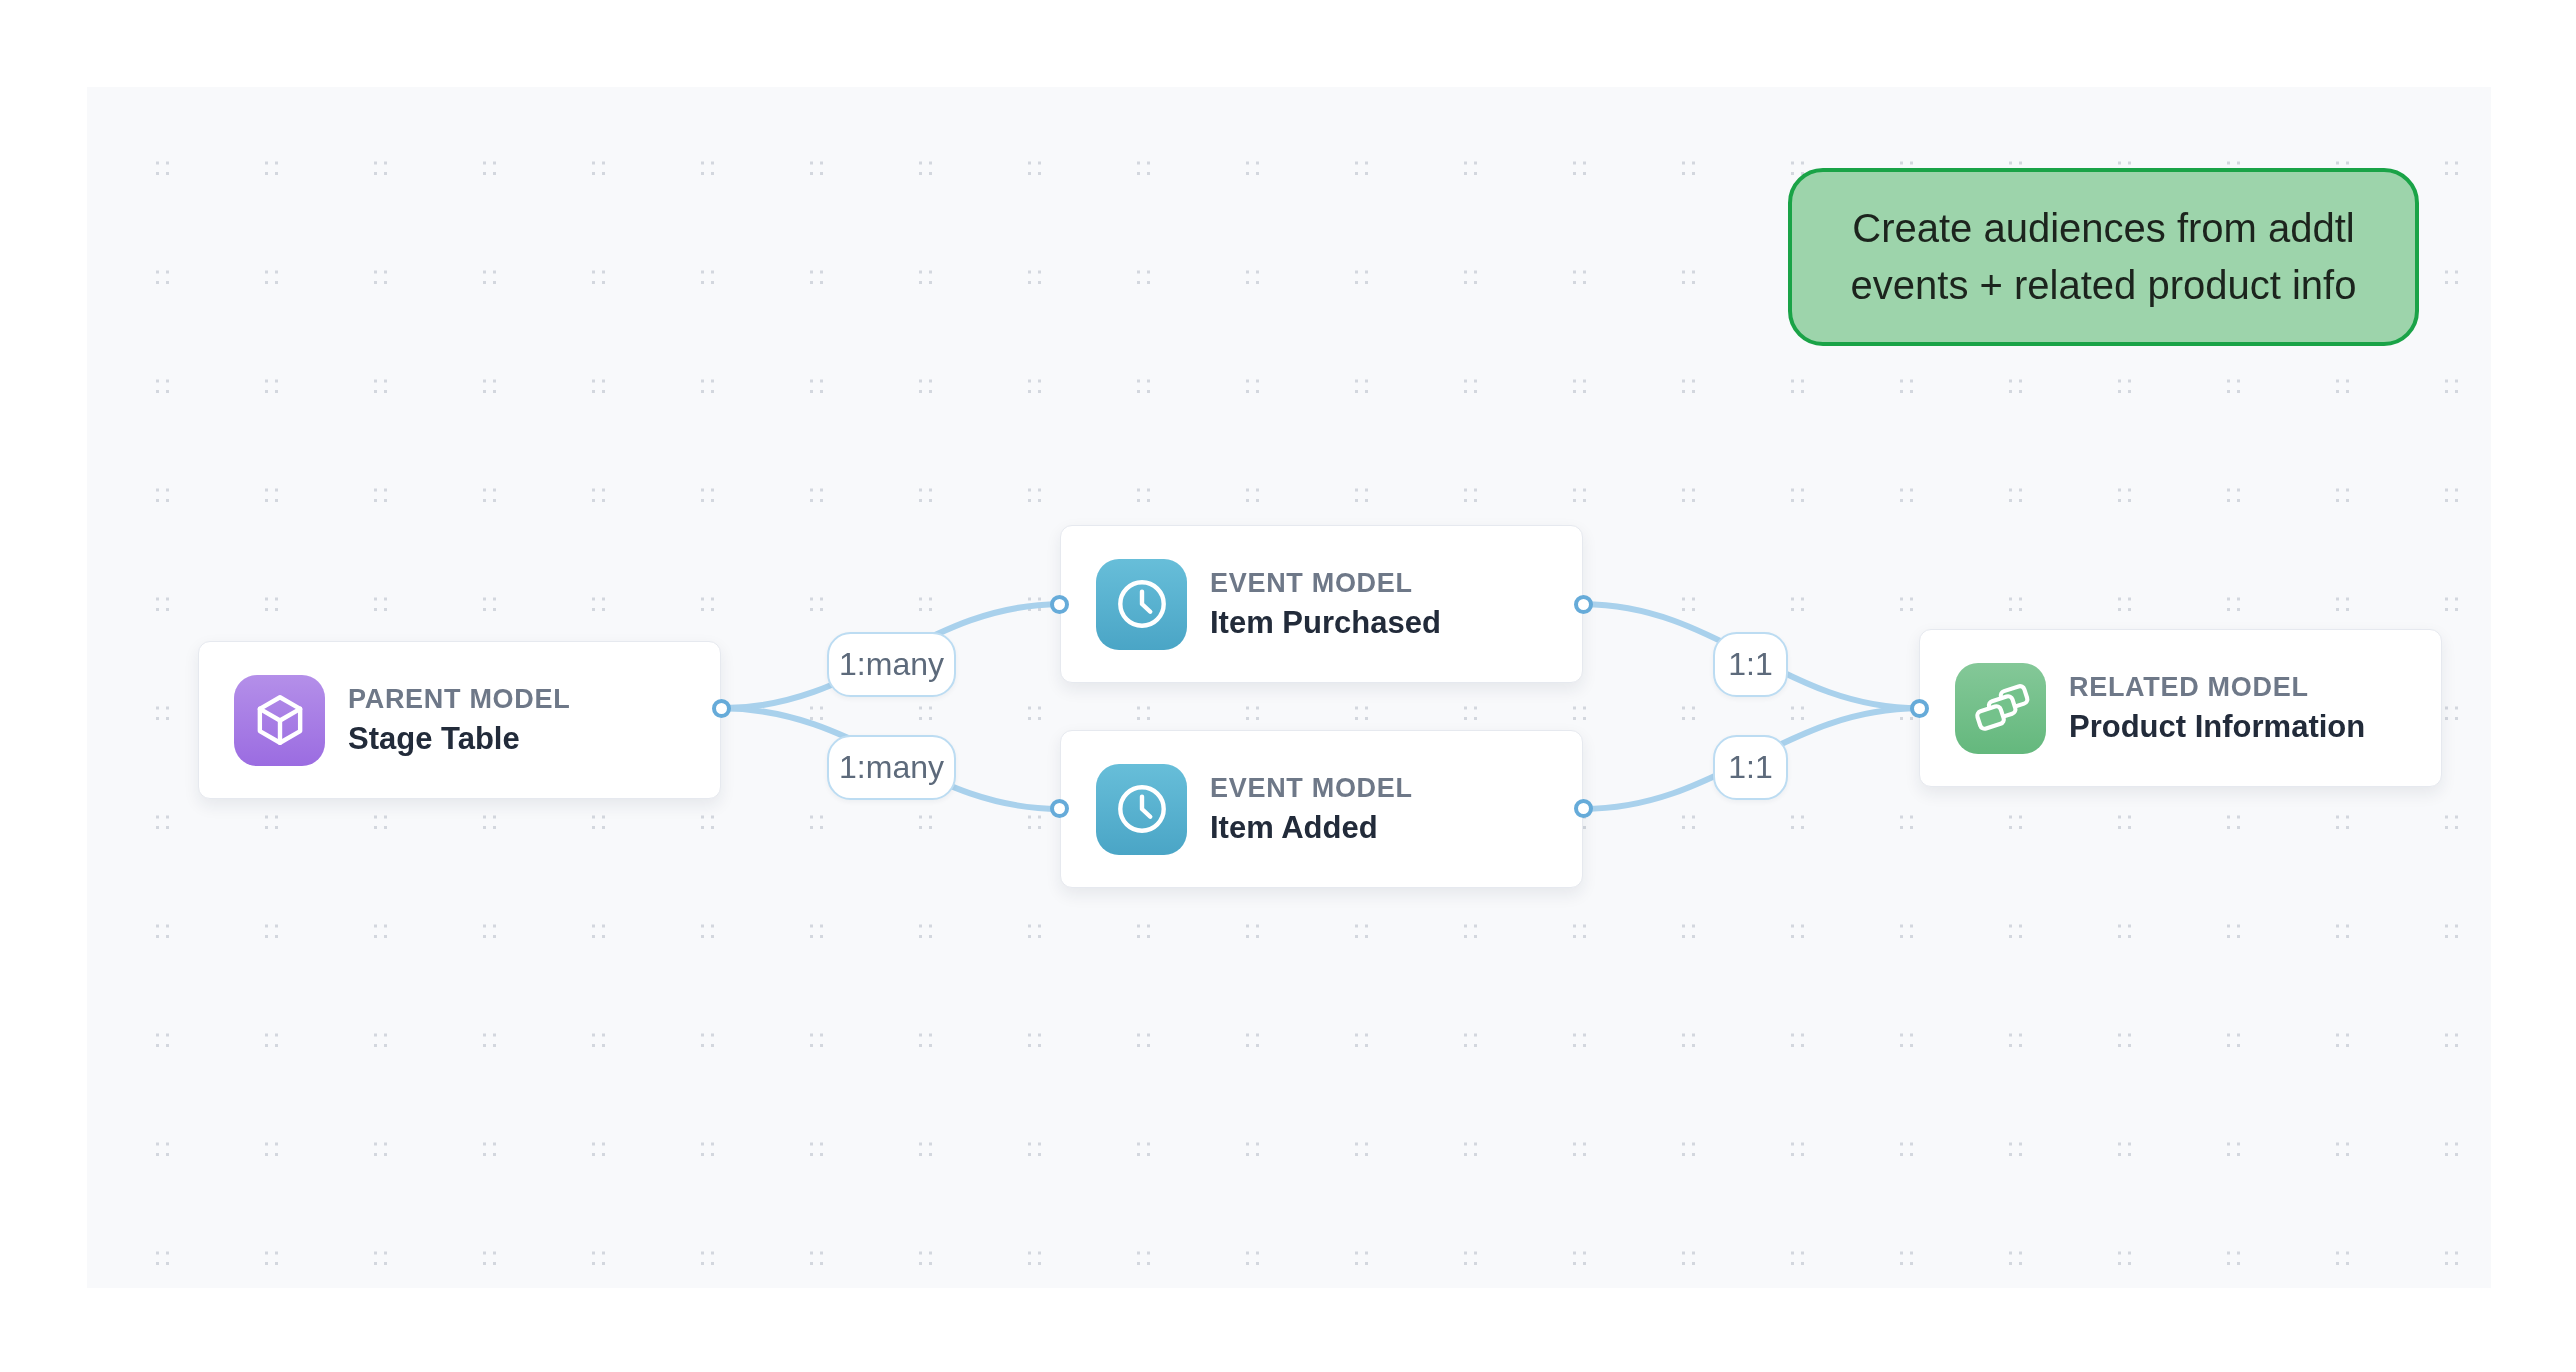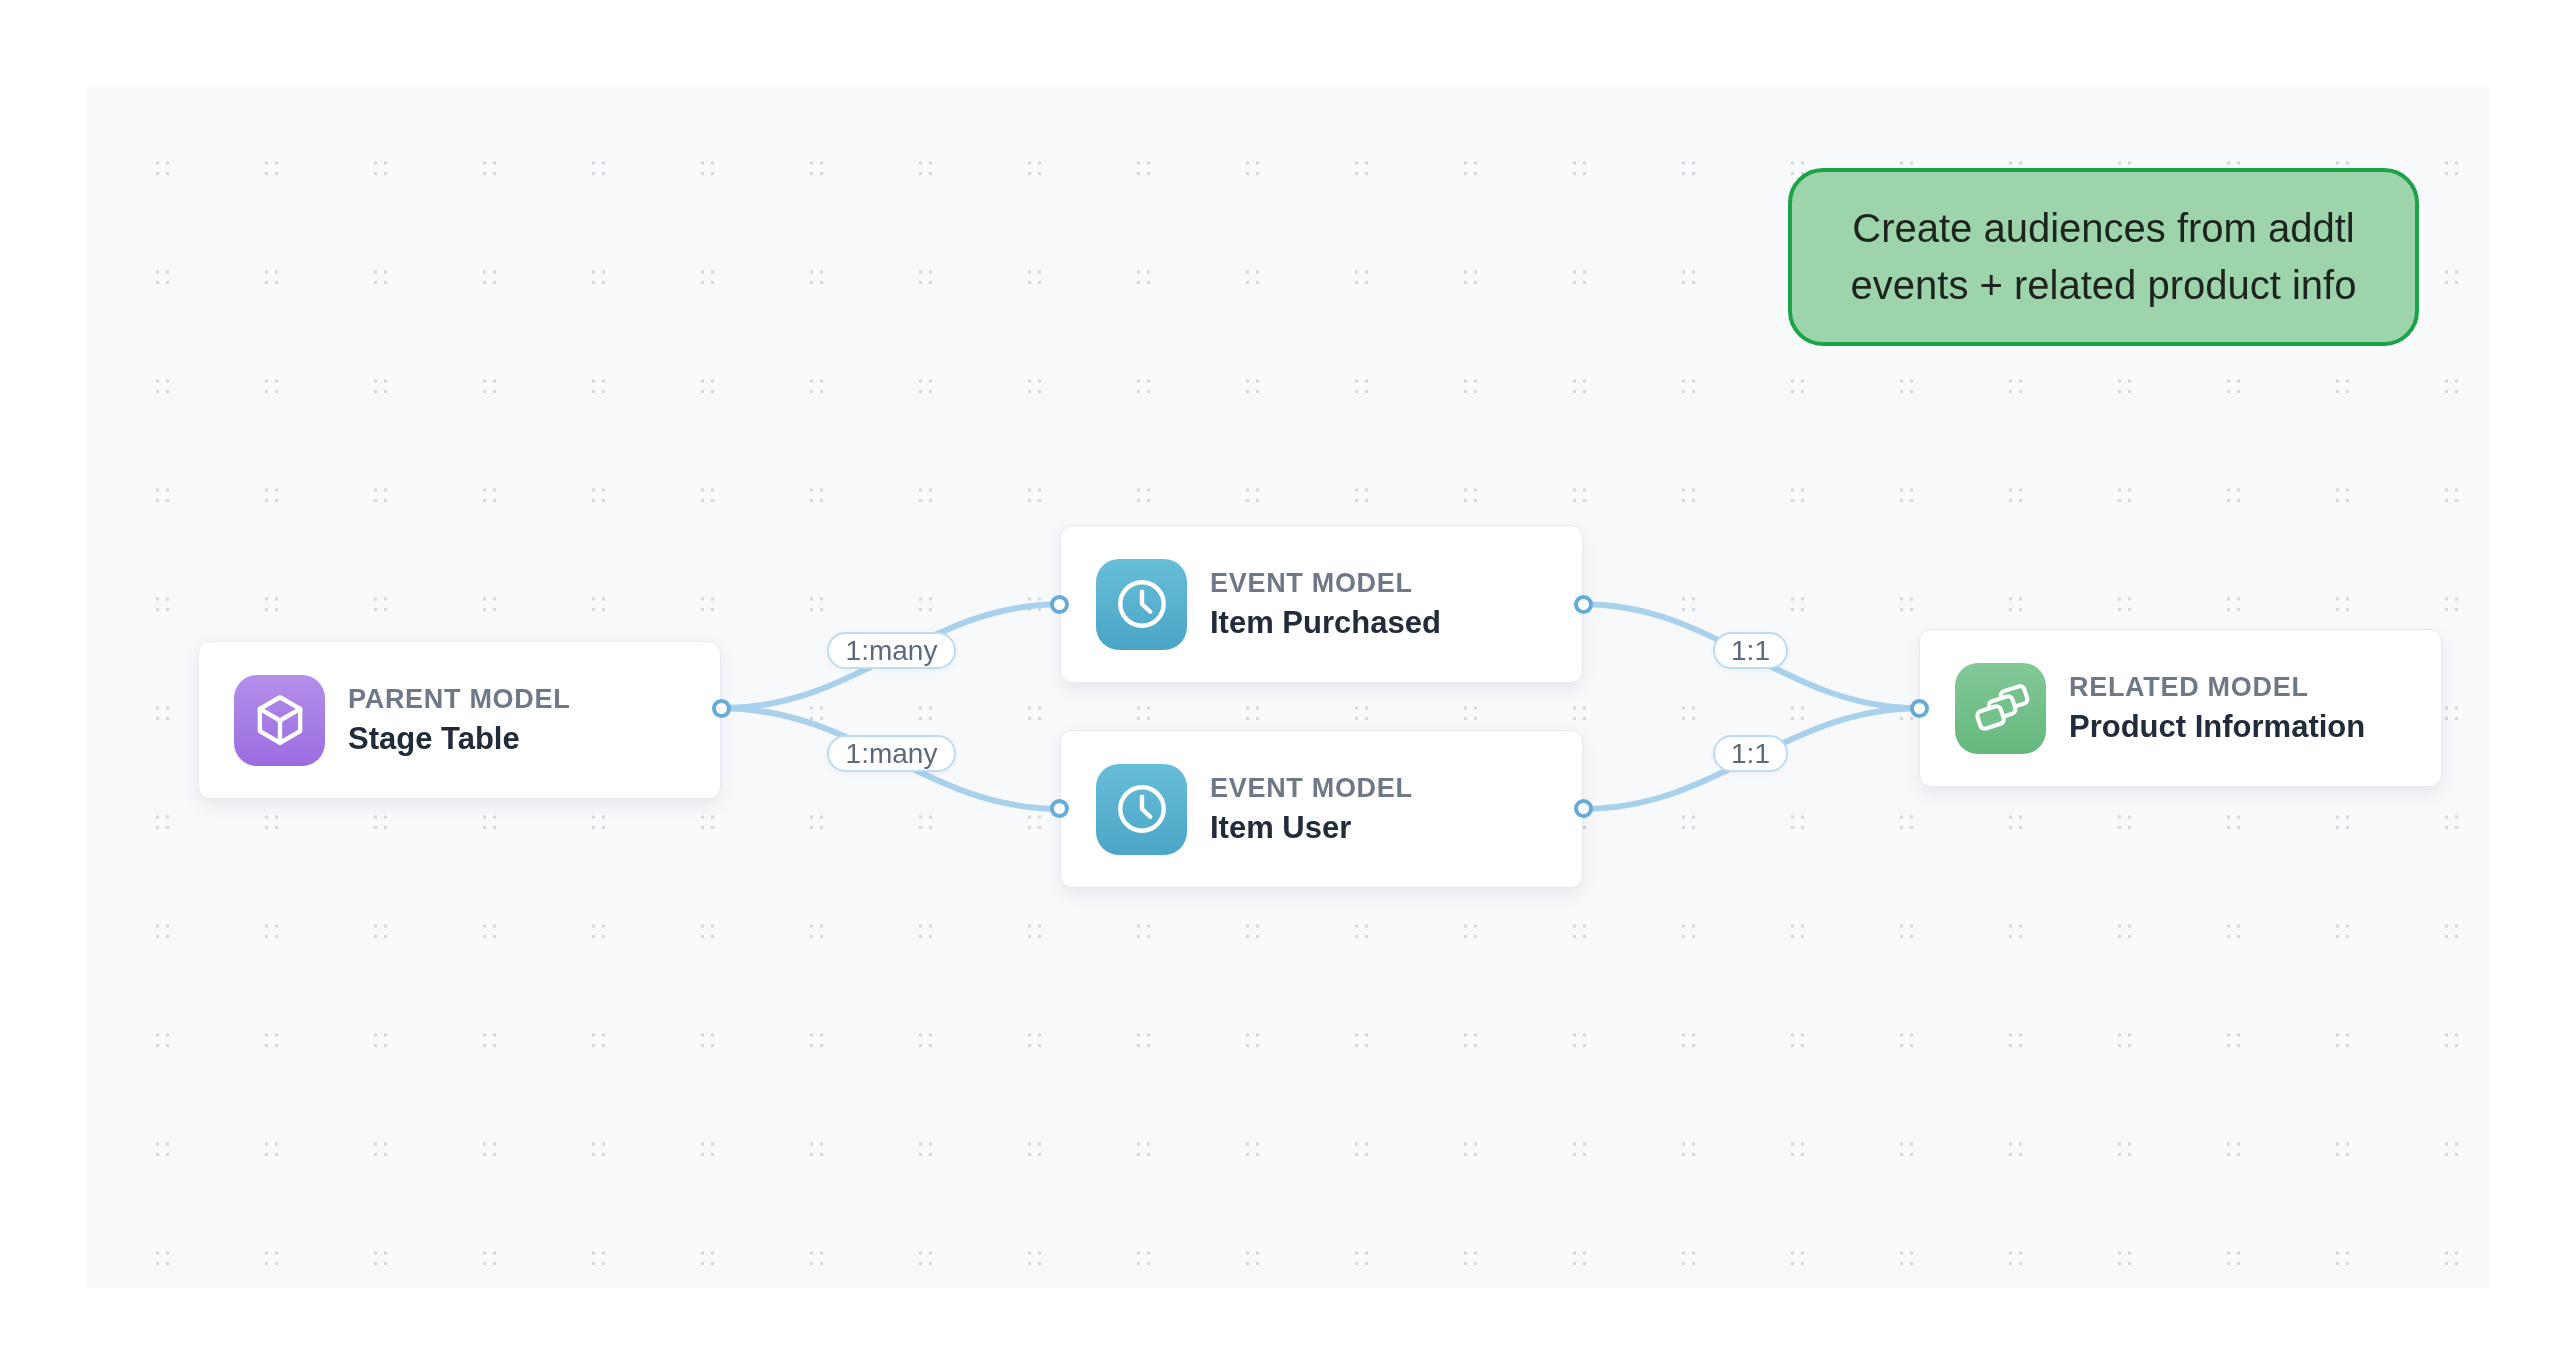--- a/index.html
+++ b/index.html
@@ -76,24 +76,24 @@
   .node .txt{display:flex;flex-direction:column;gap:10.7px;margin-left:23px;justify-content:flex-end;}
   .node .type{font-size:27px;font-weight:700;letter-spacing:0.7px;color:var(--label-gray);line-height:1;}
   .node .name{font-size:31px;font-weight:600;color:var(--name-dark);line-height:1;}
 
   .handle{
     position:absolute;width:19px;height:19px;border-radius:50%;
     background:#ffffff;border:4.7px solid var(--handle-blue);z-index:4;
   }
 
   .pill{
-    position:absolute;height:37px;background:#ffffff;
+    position:absolute;height:65px;background:#ffffff;
     border:2.7px solid var(--pill-border);border-radius:23.5px;
     display:flex;align-items:center;justify-content:center;
-    font-size:28px;color:var(--pill-text);z-index:3;
+    font-size:32px;color:var(--pill-text);z-index:3;
     box-shadow:0 2px 5.4px rgba(25,39,62,0.05);
   }
   .pill.many{width:129px;}
   .pill.one{width:75px;}
 </style>
 </head>
 <body>
 
 <div class="page">
   <div class="canvas">
@@ -137,21 +137,21 @@
 
     <div class="node" style="left:973px;top:643px;">
       <div class="iconbox teal">
         <svg viewBox="0 0 24 24" stroke-width="1.7">
           <circle cx="12" cy="12" r="8.4"></circle>
           <path d="M12 7.2 V12 L15.2 15"></path>
         </svg>
       </div>
       <div class="txt">
         <span class="type">EVENT MODEL</span>
-        <span class="name">Item User</span>
+        <span class="name">Item Added</span>
       </div>
     </div>
 
     <div class="node" style="left:1832px;top:542px;">
       <div class="iconbox green">
         <svg viewBox="0 0 24 24" stroke-width="1.6">
           <rect x="12.3" y="4.4" width="9.5" height="7" rx="1.8" fill="var(--layers-fill)" transform="rotate(-18 17 7.9)"></rect>
           <rect x="7.7" y="8.3" width="9.5" height="7" rx="1.8" fill="var(--layers-fill)" transform="rotate(-18 12.4 11.8)"></rect>
           <rect x="3.2" y="12.2" width="9.5" height="7" rx="1.8" fill="var(--layers-fill)" transform="rotate(-18 7.9 15.7)"></rect>
         </svg>

